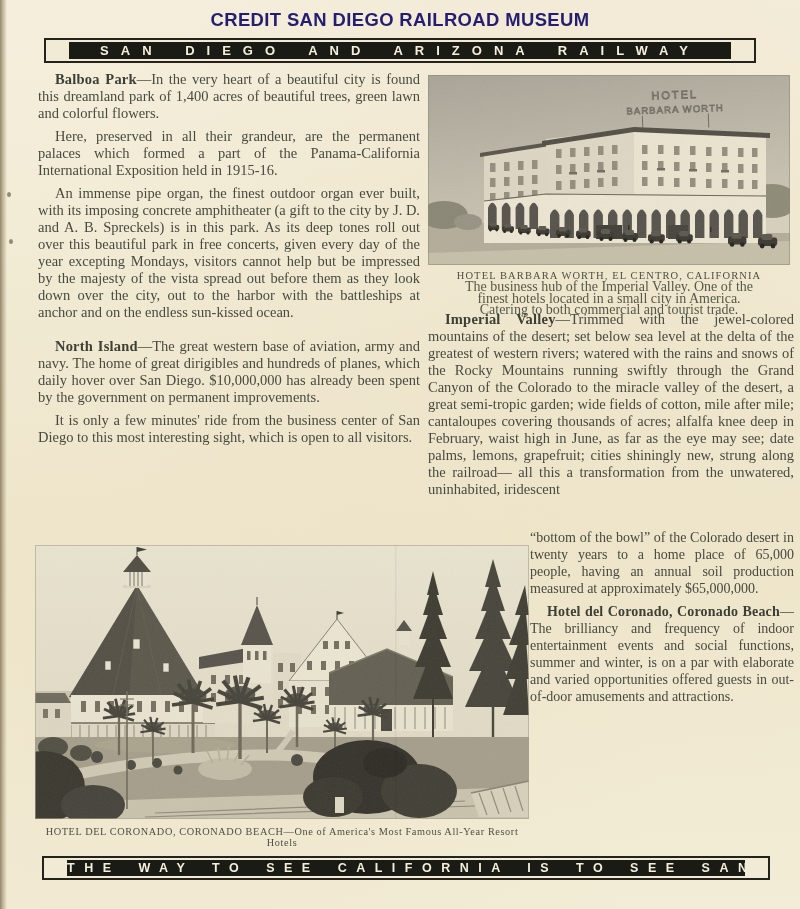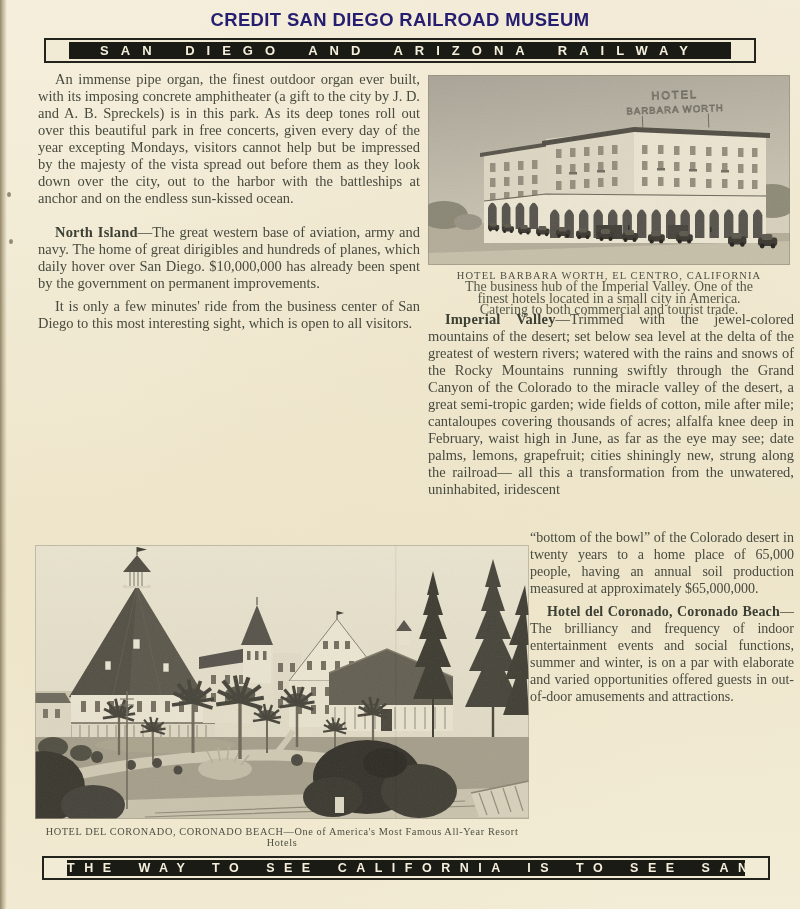--- a/index.html
+++ b/index.html
@@ -48,20 +48,22 @@
   <div class="speck" style="left:7px;top:192px;"></div>
   <div class="speck" style="left:9px;top:239px;"></div>
 
   <div class="credit">CREDIT SAN DIEGO RAILROAD MUSEUM</div>
 
   <div class="banner banner-top">
     <div class="banner-inner">SAN DIEGO AND ARIZONA RAILWAY</div>
   </div>
 
   <div class="col" style="top:71px;left:38px;width:382px;">
+    <p><span class="lead">Balboa Park</span><span>—In the very heart of a beautiful city is found this dreamland park of 1,400 acres of beautiful trees, green lawn and colorful flowers.</span></p>
+    <p>Here, preserved in all their grandeur, are the permanent palaces which formed a part of the Panama-California International Exposition held in 1915-16.</p>
     <p>An immense pipe organ, the finest outdoor organ ever built, with its imposing concrete amphitheater (a gift to the city by J. D. and A. B. Spreckels) is in this park.  As its deep tones roll out over this beautiful park in free concerts, given every day of the year excepting Mondays, visitors cannot help but be impressed by the majesty of the vista spread out before them as they look down over the city, out to the harbor with the battleships at anchor and on the endless sun-kissed ocean.</p>
     <p class="gap-top"><span class="lead">North Island</span><span>—The great western base of aviation, army and navy.  The home of great dirigibles and hundreds of planes, which daily hover over San Diego.  $10,000,000 has already been spent by the government on permanent improvements.</span></p>
     <p>It is only a few minutes' ride from the business center of San Diego to this most interesting sight, which is open to all visitors.</p>
   </div>
 
   <div class="figure" style="top:75px;left:428px;width:362px;">
     <svg class="photo" width="362" height="190" viewBox="0 0 362 190" preserveAspectRatio="none">
       <defs>
         <linearGradient id="bw-sky" x1="0" y1="0" x2="0.25" y2="1">
           <stop offset="0" stop-color="#a8a395"></stop>

